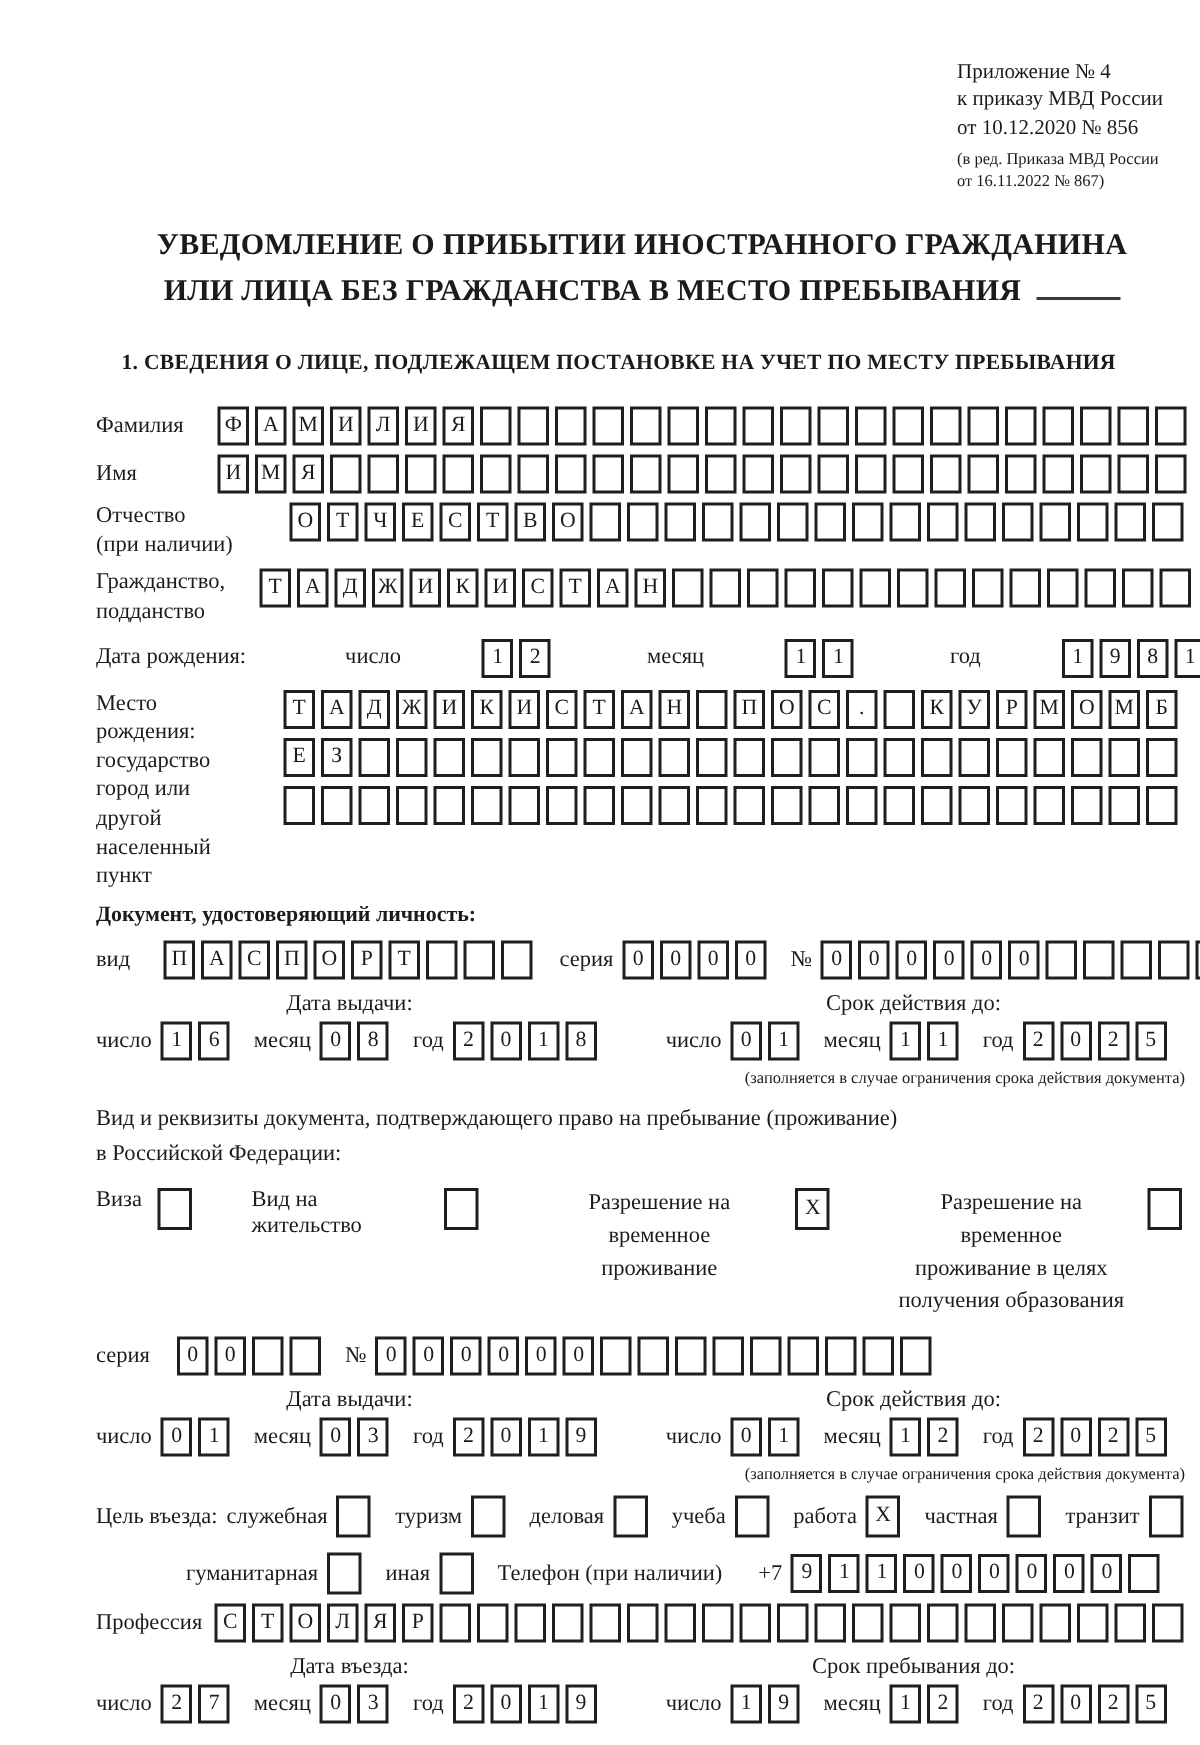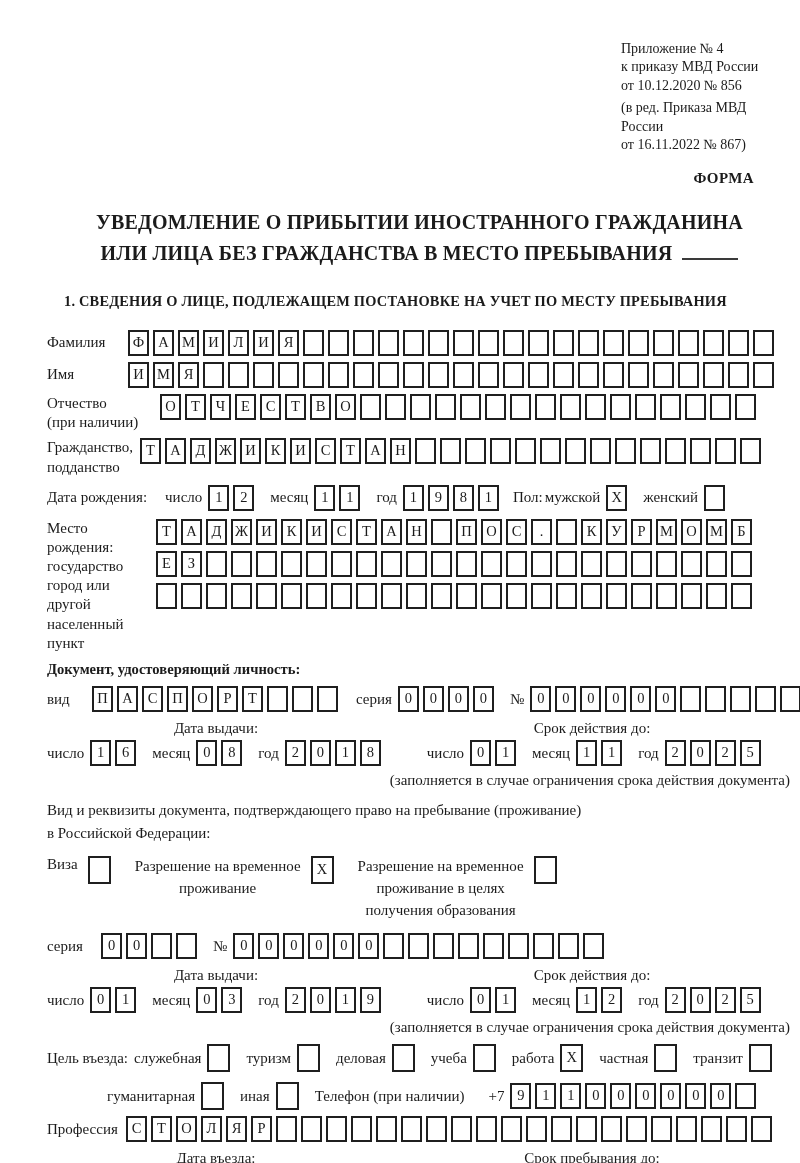--- a/index.html
+++ b/index.html
@@ -1,53 +1,53 @@
 <!DOCTYPE html>
 <html><head>
 <meta charset="utf-8">
 <style>
   html,body{margin:0;padding:0;background:#ffffff;}
   body{width:800px;height:1163px;overflow:hidden;color:#1b1b1b;
        font-family:"Liberation Serif","DejaVu Serif",serif;font-size:15px;}
-  .page{box-sizing:border-box;width:800px;height:1163px;padding:40px 8px 0 47px;}
+  .page{box-sizing:border-box;width:800px;height:1163px;padding:40px 8px 0 64px;}
 
   
   .annex{margin-left:574px;font-size:14px;line-height:1.32;}
-  .annex-note{margin-top:4px;font-size:14px;line-height:1.3;}
+  .annex-note{margin-top:4px;font-size:11px;line-height:1.3;}
   .forma{margin-top:16px;padding-right:38px;text-align:right;font-weight:bold;font-size:15px;letter-spacing:.4px;}
   .title{margin-top:20px;text-align:center;font-weight:bold;font-size:20px;line-height:1.55;letter-spacing:.2px;}
   .t-underline{display:inline-block;width:56px;border-bottom:2px solid #3a3a3a;margin-left:10px;}
   .section-title{margin-top:24px;margin-bottom:20px;padding-left:17px;font-weight:bold;font-size:14.4px;letter-spacing:.2px;}
 
   
   .box{display:inline-block;box-sizing:border-box;width:21px;height:26px;border:2px solid #1f1f1f;
        margin-right:4px;text-align:center;font-size:14.5px;line-height:21px;background:#fff;}
   .boxes{display:inline-flex;flex-shrink:0;}
   .cb .box{width:23px;height:28px;line-height:23px;}
 
   .row{display:flex;align-items:center;margin-bottom:6px;}
-  .row-top{align-items:flex-start;}
+  .row-top{align-items:flex-start;gap:16px;}
   .lbl{flex-shrink:0;}
   .ml{white-space:pre-line;line-height:1.28;}
   .w81{width:81px;}.w113{width:113px;}.w93{width:93px;}.w109{width:109px;}
   .w79{width:79px;}.w45{width:45px;}
   .t{margin:0 6px 0 12px;flex-shrink:0;}
   .t0{margin-right:6px;flex-shrink:0;}
   .ml14{margin-left:14px;}.ml20{margin-left:20px;}.ml42{margin-left:42px;}.ml60{margin-left:60px;}
 
   .col{display:flex;flex-direction:column;}
   .col .boxes{margin-bottom:6px;}
 
   .doc-header{text-align:left;font-weight:bold;font-size:14.6px;margin:8px 0 8px;}
 
   .dlabels{display:flex;margin:8px 0 3px;}
   .dl1{width:338px;text-align:center;flex-shrink:0;}
   .dl2{width:330px;margin-left:42px;text-align:center;flex-shrink:0;}
   .dg{display:inline-flex;align-items:center;flex-shrink:0;}
-  .note{text-align:right;font-size:15px;margin:1px 0 8px;padding-right:2px;}
+  .note{text-align:right;font-size:11px;margin:1px 0 8px;padding-right:2px;}
 
   .intro{margin:10px 0 12px;line-height:1.5;}
   .opt{display:inline-flex;align-items:flex-start;}
   .opt .ctr{text-align:center;white-space:pre-line;line-height:1.45;margin-right:10px;}
   .opt .one{margin-right:10px;}
   .visa-row{margin-top:8px;margin-bottom:12px;}
 </style>
 </head>
 <body>
 
@@ -56,21 +56,20 @@
   <div class="annex">
     <div>Приложение № 4</div>
     <div>к приказу МВД России</div>
     <div>от 10.12.2020 № 856</div>
     <div class="annex-note">
       <div>(в ред. Приказа МВД России</div>
       <div>от 16.11.2022 № 867)</div>
     </div>
   </div>
 
-  <div class="forma">ФОРМА</div>
 
   <div class="title">
     <div>УВЕДОМЛЕНИЕ О ПРИБЫТИИ ИНОСТРАННОГО ГРАЖДАНИНА</div>
     <div><span>ИЛИ ЛИЦА БЕЗ ГРАЖДАНСТВА В МЕСТО ПРЕБЫВАНИЯ</span><span class="t-underline"></span></div>
   </div>
 
   <div class="section-title">1. СВЕДЕНИЯ О ЛИЦЕ, ПОДЛЕЖАЩЕМ ПОСТАНОВКЕ НА УЧЕТ ПО МЕСТУ ПРЕБЫВАНИЯ</div>
 
   <div class="row">
     <span class="lbl w81">Фамилия</span>
@@ -192,21 +191,21 @@
         <span class="box"></span>
         <span class="box"></span>
         <span class="box"></span>
         <span class="box"></span>
         <span class="box"></span>
         <span class="box"></span>
         <span class="box"></span>
       </span>
   </div>
 
-  <div class="row" style="margin-top:8px;">
+  <div class="row" style="margin-top:8px;gap:48px;">
     <span class="t0">Дата рождения:</span>
     <span class="t">число</span>
     <span class="boxes">
         <span class="box">1</span>
         <span class="box">2</span>
       </span>
     <span class="t">месяц</span>
     <span class="boxes">
         <span class="box">1</span>
         <span class="box">1</span>
@@ -407,20 +406,26 @@
   </div>
 
   <div class="row row-top visa-row">
     <span class="opt">
       <span class="one">Виза</span>
       <span class="boxes cb">
           <span class="box"></span>
         </span>
     </span>
     <span class="opt ml20">
+      <span class="one">Вид на жительство</span>
+      <span class="boxes cb">
+          <span class="box"></span>
+        </span>
+    </span>
+    <span class="opt ml20">
       <span class="ctr">Разрешение на временное
 проживание</span>
       <span class="boxes cb">
           <span class="box">X</span>
         </span>
     </span>
     <span class="opt ml20">
       <span class="ctr">Разрешение на временное
 проживание в целях
 получения образования</span>

